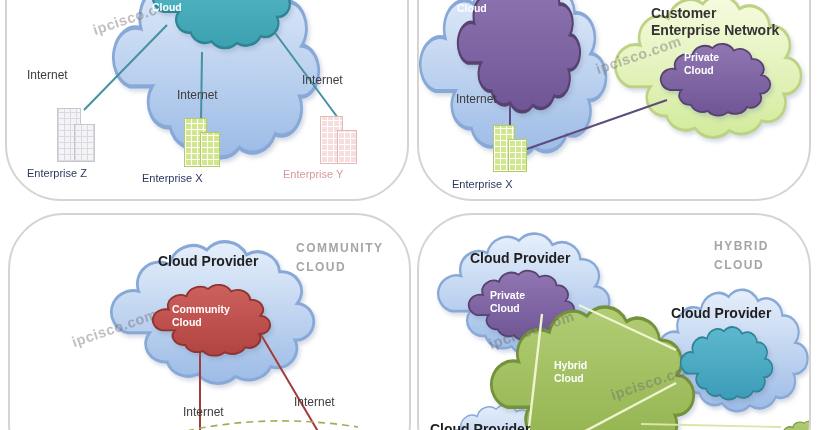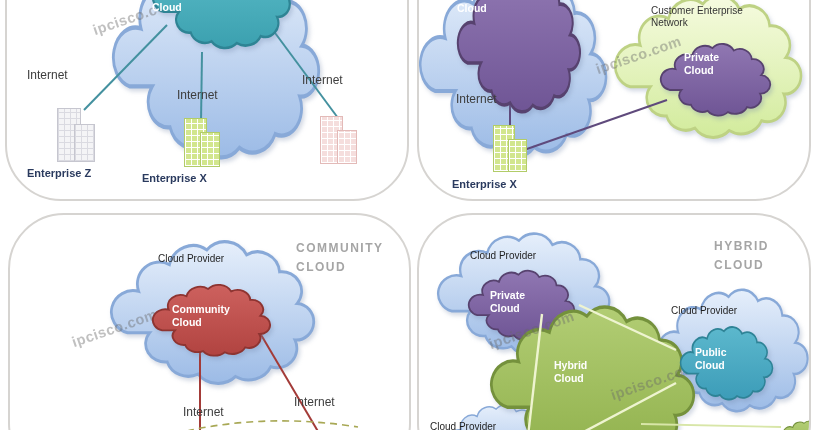--- a/index.html
+++ b/index.html
@@ -7,23 +7,23 @@
          font-family:"Liberation Sans",sans-serif;}
   .panel{position:absolute;background:#fff;border:2px solid #d6d4d1;border-radius:56px;overflow:hidden;}
   #panel-public {left:5px;  top:-80px; width:400px; height:277px;}
   #panel-private{left:417px;top:-80px; width:390px; height:277px;}
   #panel-community{left:8px;  top:213px; width:399px; height:262px;}
   #panel-hybrid{left:417px;top:213px; width:390px; height:262px;}
   .cloud{position:absolute;overflow:visible;filter:drop-shadow(2px 3px 2px rgba(110,130,165,.30));}
   .lines{position:absolute;left:0;top:0;pointer-events:none;}
   .lbl{position:absolute;text-align:left;line-height:1.2;}
   .cloudlbl{font-weight:bold;color:#ffffff;font-size:10.5px;line-height:13px;}
-  .darklbl{font-weight:normal;color:#1e1e1e;font-size:10px;}
+  .darklbl{font-weight:bold;color:#1e1e1e;font-size:14px;}
   .plain{color:#3d3d3d;font-size:12px;}
-  .entlbl{font-weight:bold;font-size:11px;color:#2a3a5e;}
+  .entlbl{font-weight:normal;font-size:11px;color:#2a3a5e;}
   .entlbl.pink{color:#d59a98;}
   .paneltitle{color:#a5a5a5;font-size:12px;font-weight:bold;letter-spacing:1.5px;line-height:1.55;}
   .wm{position:absolute;transform:rotate(-19deg);color:rgba(105,105,105,.42);
       font-size:14.5px;font-weight:bold;letter-spacing:.5px;white-space:nowrap;}
   
   .bld{position:absolute;}
   .bld .t1,.bld .t2{position:absolute;bottom:0;border:1px solid;}
   .bld .t1{left:0;width:58%;height:100%;}
   .bld .t2{right:0;width:50%;height:70%;}
   .bld.gray  .t1,.bld.gray  .t2{background:#f4f4f6;border-color:#c6c6cf;
@@ -102,20 +102,21 @@
         <div class="t1"></div>
         <div class="t2"></div>
       </div>
     <div class="bld pink" style="left:313px;top:196px;width:37px;height:46px">
         <div class="t1"></div>
         <div class="t2"></div>
       </div>
 
     <div class="lbl entlbl" style="left:20px;top:245px;width:110px">Enterprise Z</div>
     <div class="lbl entlbl" style="left:135px;top:250px;width:110px">Enterprise X</div>
+    <div class="lbl entlbl pink" style="left:276px;top:246px;width:110px">Enterprise Y</div>
   </div>
 
   <div class="panel" id="panel-private">
     <svg class="cloud" style="left:0px;top:35px;width:190px;height:215px" viewBox="4 -6 188 138" preserveAspectRatio="none">
       <use href="#cloudshape" fill="url(#gBlue)" stroke="#88a9d8" stroke-width="2.5"></use>
       </svg>
     <svg class="cloud" style="left:195px;top:60px;width:190px;height:168px" viewBox="4 -6 188 138" preserveAspectRatio="none">
       <use href="#cloudshape" fill="url(#gPaleGreen)" stroke="#bed284" stroke-width="2.5"></use>
       </svg>
     <div class="wm" style="left:175px;top:125px">ipcisco.com</div>
@@ -193,16 +194,15 @@
     <svg class="cloud" style="left:356px;top:202px;width:62px;height:48px" viewBox="4 -6 188 138" preserveAspectRatio="none">
       <use href="#cloudshape" fill="url(#gGreen)" stroke="#74913c" stroke-width="3"></use>
       </svg>
 
     <div class="lbl paneltitle" style="left:295px;top:22px;width:90px">HYBRID CLOUD</div>
     <div class="lbl darklbl" style="left:51px;top:35px;width:120px">Cloud Provider</div>
     <div class="lbl darklbl" style="left:252px;top:90px;width:120px">Cloud Provider</div>
     <div class="lbl darklbl" style="left:11px;top:206px;width:120px">Cloud Provider</div>
     <div class="lbl cloudlbl" style="left:71px;top:74px;width:64px">Private Cloud</div>
     <div class="lbl cloudlbl" style="left:135px;top:144px;width:64px">Hybrid Cloud</div>
-    <div class="lbl cloudlbl" style="left:276px;top:131px;width:64px">Public Cloud</div>
   </div>
 
 </div>
 
 </body></html>

